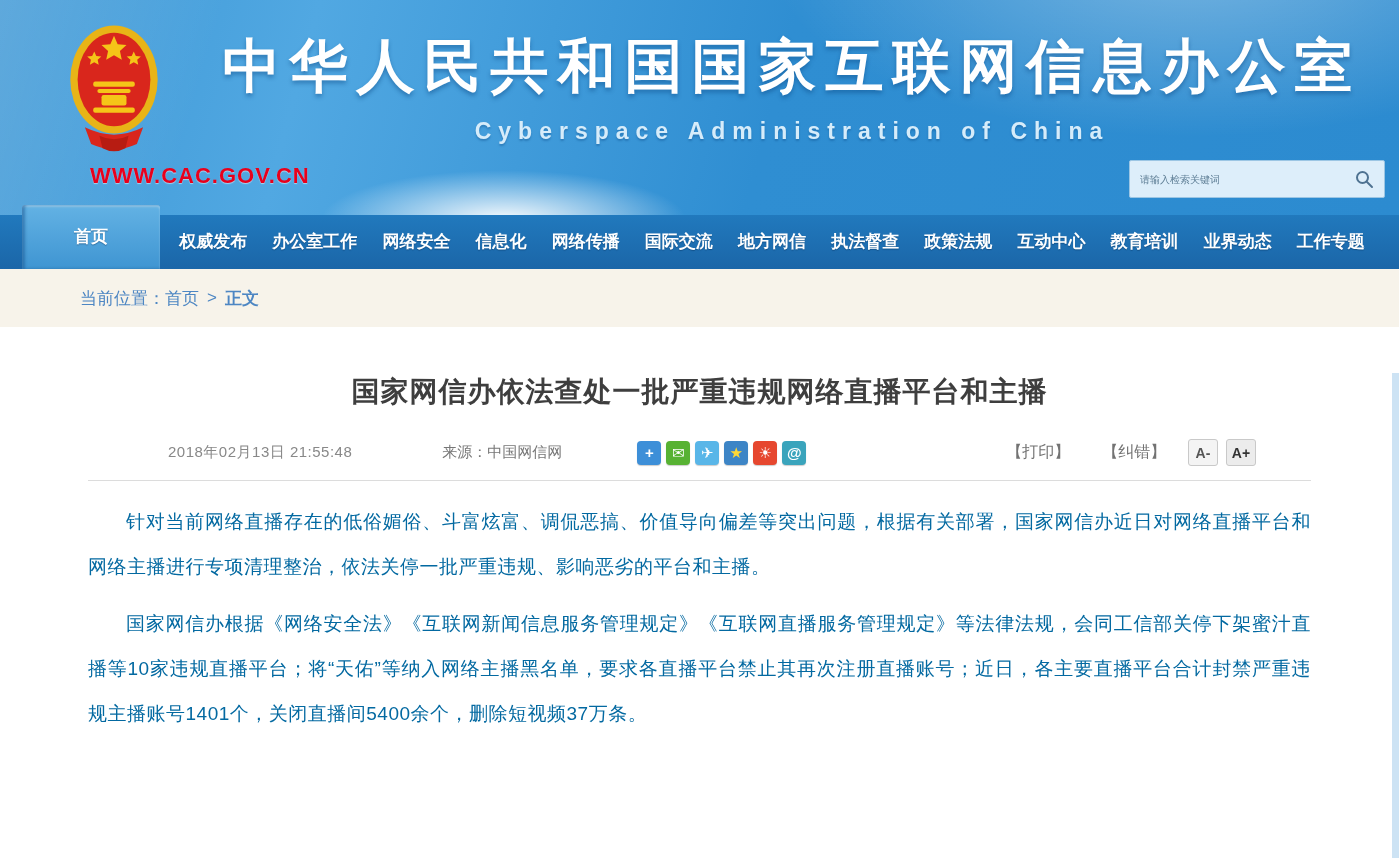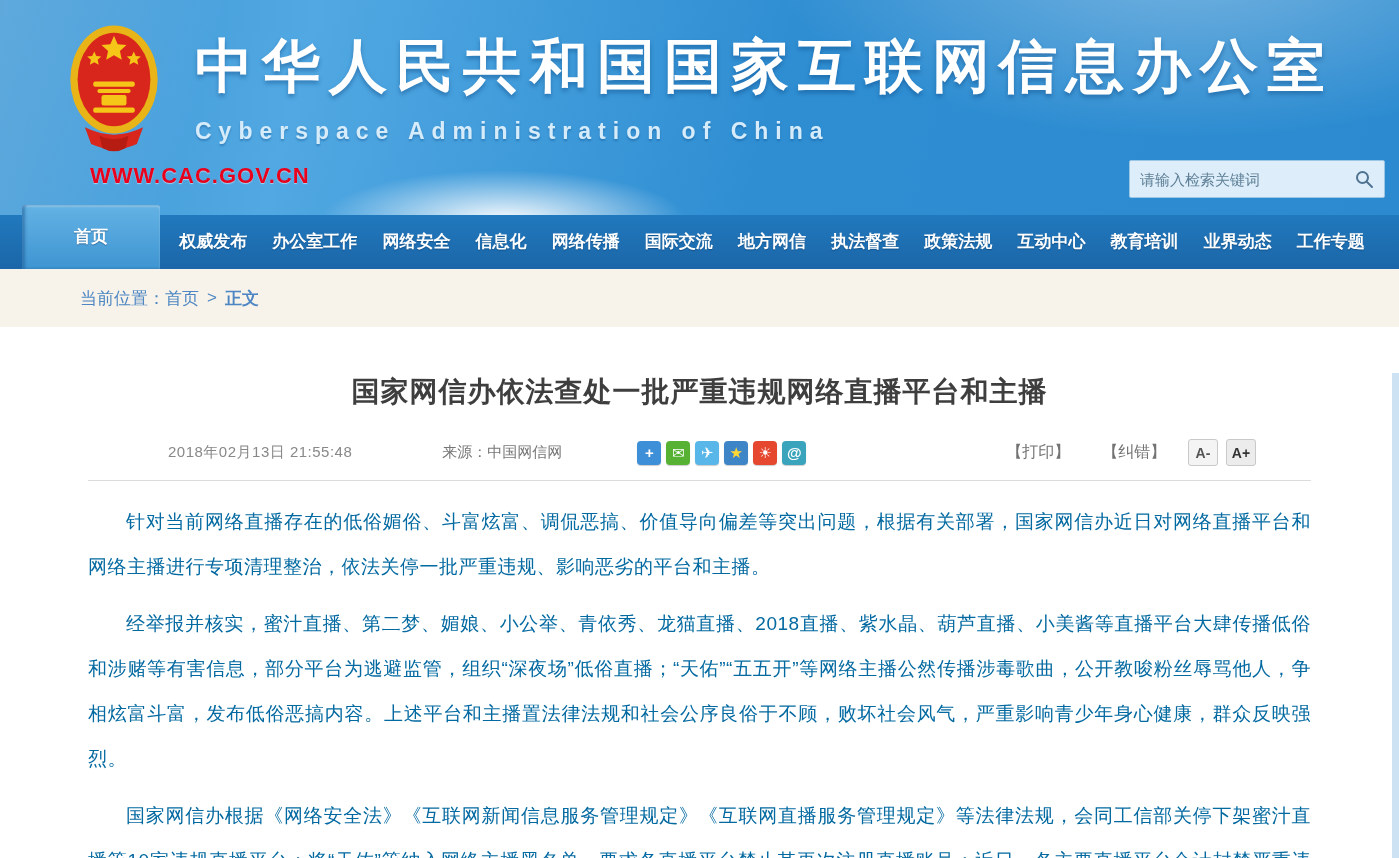--- a/index.html
+++ b/index.html
@@ -17,41 +17,41 @@
       radial-gradient(ellipse 700px 300px at 85% -20%, rgba(255,255,255,.35), rgba(255,255,255,0) 60%),
       linear-gradient(105deg, #3d97d5 0%, #51a8e2 22%, #2f8ed2 55%, #2c8bd0 100%);
     overflow:hidden;
   }
   .site-header::before { 
     content:""; position:absolute; left:-120px; top:-40px; width:560px; height:300px;
     background:linear-gradient(115deg, rgba(255,255,255,.28), rgba(255,255,255,0) 55%);
     transform:rotate(-8deg);
   }
   .emblem { position:absolute; left:62px; top:18px; width:104px; height:148px; }
-  .header-titles { position:absolute; left:195px; top:28px; right:10px; }
+  .header-titles { position:absolute; left:195px; top:28px; right:10px; text-align:center; }
   .site-title {
     color:#ffffff; font-weight:bold; font-size:58px; letter-spacing:9px;
     text-shadow:0 3px 4px rgba(10,70,130,.45); white-space:nowrap;
   }
   .site-subtitle {
     margin-top:12px; color:#d6ecfa; font-weight:bold; font-size:23px; letter-spacing:7px;
     text-shadow:0 2px 2px rgba(10,70,130,.35);
   }
   .site-url {
     position:absolute; left:90px; top:163px; color:#e8001c; font-weight:bold;
     font-size:22px; letter-spacing:1px; text-shadow:0 1px 1px rgba(255,255,255,.5);
   }
   .search-box {
     position:absolute; right:14px; top:160px; width:256px; height:38px;
     background:#ddeefa; border:1px solid #9cc6e4; border-radius:2px;
     display:flex; align-items:center; padding:0 10px;
   }
   .search-box input {
     flex:1; border:none; outline:none; background:transparent;
-    font-size:15px; color:#4a6a82; font-family:inherit;
+    font-size:10px; color:#4a6a82; font-family:inherit;
   }
   .search-box input::placeholder { color:#5f7f96; opacity:1; }
   .search-glyph { width:20px; height:20px; flex:0 0 auto; cursor:pointer; }
 
   
   .main-nav {
     position:relative; width:100%; height:54px;
     background:linear-gradient(#2179bd, #1b66a8);
     display:flex; align-items:center; padding:0 28px 0 22px;
     justify-content:space-between;
@@ -207,16 +207,15 @@
     <span class="font-controls">
       <span class="font-btn">A-</span>
       <span class="font-btn plus">A+</span>
     </span>
   </div>
 
   <hr class="meta-divider">
 
   <div class="article-body">
     <p>针对当前网络直播存在的低俗媚俗、斗富炫富、调侃恶搞、价值导向偏差等突出问题，根据有关部署，国家网信办近日对网络直播平台和网络主播进行专项清理整治，依法关停一批严重违规、影响恶劣的平台和主播。</p>
-    <p>经举报并核实，蜜汁直播、第二梦、媚娘、小公举、青依秀、龙猫直播、2018直播、紫水晶、葫芦直播、小美酱等直播平台大肆传播低俗和涉赌等有害信息，部分平台为逃避监管，组织“深夜场”低俗直播；“天佑”“五五开”等网络主播公然传播涉毒歌曲，公开教唆粉丝辱骂他人，争相炫富斗富，发布低俗恶搞内容。上述平台和主播置法律法规和社会公序良俗于不顾，败坏社会风气，严重影响青少年身心健康，群众反映强烈。</p>
     <p>国家网信办根据《网络安全法》《互联网新闻信息服务管理规定》《互联网直播服务管理规定》等法律法规，会同工信部关停下架蜜汁直播等10家违规直播平台；将“天佑”等纳入网络主播黑名单，要求各直播平台禁止其再次注册直播账号；近日，各主要直播平台合计封禁严重违规主播账号1401个，关闭直播间5400余个，删除短视频37万条。</p>
   </div>
 </div>
 
 </body></html>

